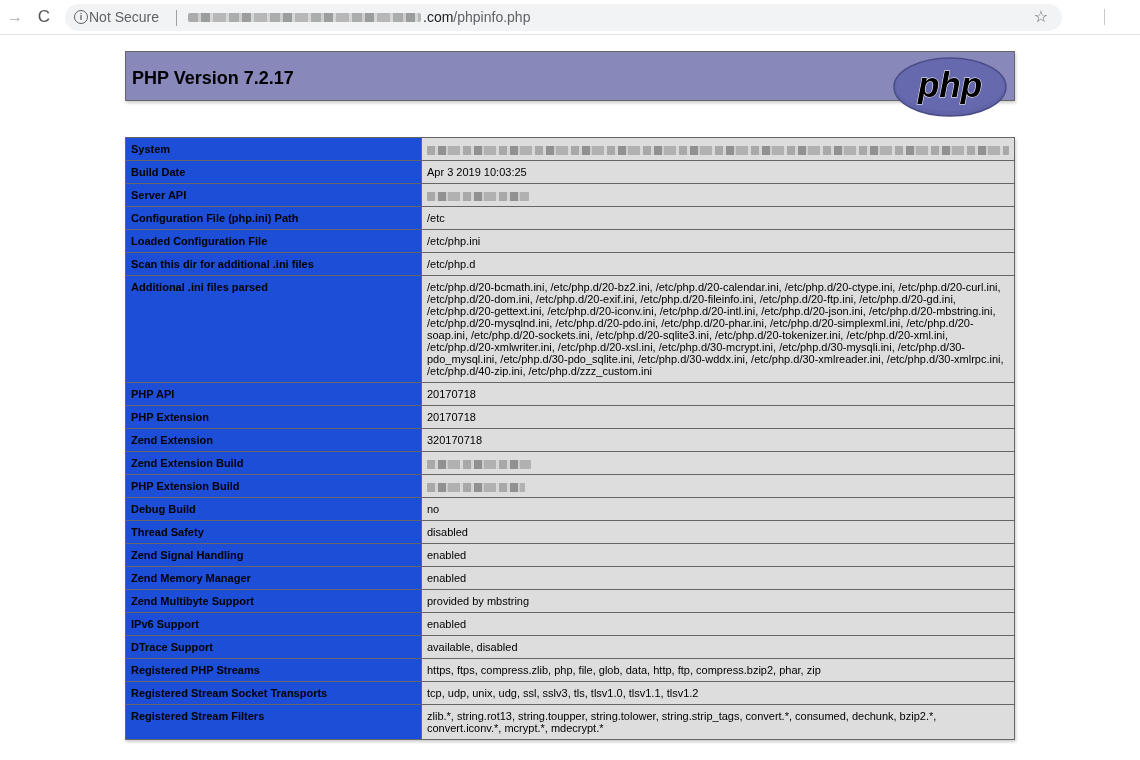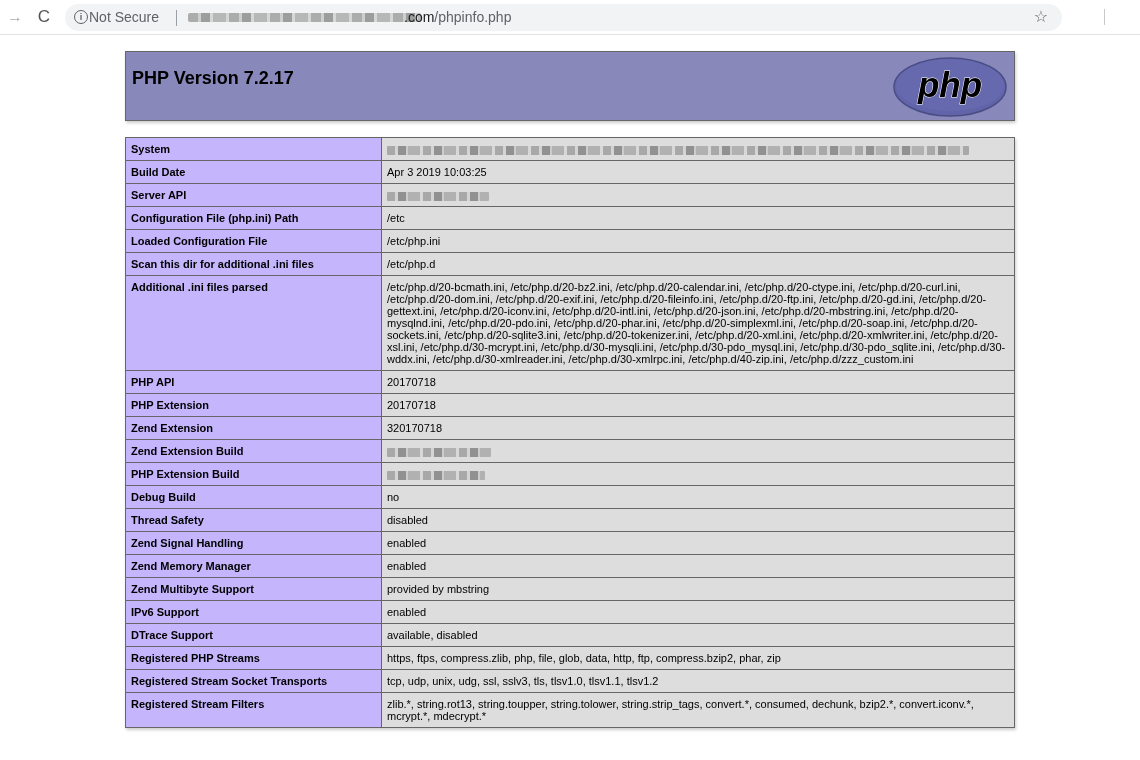--- a/index.html
+++ b/index.html
@@ -9,34 +9,34 @@
   
   .chrome { position: absolute; left: 0; top: 0; width: 1140px; height: 35px; background: #ffffff; border-bottom: 1px solid #e3e3e3; }
   .nav-fwd { position: absolute; left: 6px; top: 7px; width: 18px; height: 20px; color: #b0b0b0; font-size: 16px; line-height: 20px; text-align: center; }
   .nav-reload { position: absolute; left: 34px; top: 7px; width: 20px; height: 20px; color: #555; font-size: 17px; line-height: 20px; text-align: center; }
   .omnibox { position: absolute; left: 65px; top: 4px; width: 997px; height: 27px; background: #f1f3f4; border-radius: 14px; }
   .info-icon { position: absolute; left: 9px; top: 6px; width: 14px; height: 14px; border: 1.3px solid #5f6368; border-radius: 50%; font-size: 9px; line-height: 12px; text-align: center; color: #5f6368; font-weight: bold; }
   .security-label { position: absolute; left: 24px; top: 6px; font-size: 14px; color: #5f6368; line-height: 15px; }
   .url-sep { position: absolute; left: 111px; top: 6px; width: 1px; height: 16px; background: #9aa0a6; }
   .url-blur { position: absolute; left: 123px; top: 9px; width: 233px; height: 9px; border-radius: 2px;
      background: repeating-linear-gradient(90deg, #9a9a9a 0 10px, #c5c5c5 10px 13px, #878787 13px 22px, #d0d0d0 22px 25px, #a8a8a8 25px 38px, #cfcfcf 38px 41px); opacity: .8; }
-  .url-text { position: absolute; left: 339px; top: 6px; font-size: 14px; line-height: 15px; color: #202124; }
+  .url-text { position: absolute; left: 358px; top: 6px; font-size: 14px; line-height: 15px; color: #202124; }
   .url-text .path { color: #5f6368; }
   .star-icon { position: absolute; right: 14px; top: 4px; font-size: 16px; color: #5f6368; line-height: 18px; }
   .chrome-divider { position: absolute; left: 1104px; top: 9px; width: 1px; height: 16px; background: #c9c9c9; }
 
   
   .center { position: absolute; left: 125px; width: 890px; }
-  .header-box { top: 51px; height: 70px; background: #8888bb; border: 1px solid #666; box-shadow: 1px 2px 3px #ccc; }
+  .header-box { top: 51px; height: 50px; background: #8888bb; border: 1px solid #666; box-shadow: 1px 2px 3px #ccc; }
   .header-title { position: absolute; left: 6px; top: 16px; font-size: 18px; font-weight: bold; color: #000; line-height: 20px; }
   .php-logo { position: absolute; right: 6px; top: 4px; width: 116px; height: 62px; }
 
   table.info { top: 137px; border-collapse: collapse; box-shadow: 1px 2px 3px #ccc; width: 890px; table-layout: fixed; }
   table.info td { border: 1px solid #666; font-size: 11px; line-height: 12px; vertical-align: top; padding: 5px 5px 5px 5px; height: 22px; }
-  td.e { background: #c4b5fd; width: 256px; font-weight: bold; color: #000; }
+  td.e { background: #1d4ed8; width: 296px; font-weight: bold; color: #000; }
   td.v { background: #dddddd; color: #000; word-wrap: break-word; }
   .blur { display: inline-block; height: 9px; vertical-align: middle; border-radius: 1px; opacity: .8;
      background: repeating-linear-gradient(90deg, #9b9b9b 0 8px, #d2d2d2 8px 11px, #7e7e7e 11px 19px, #c8c8c8 19px 21px, #a6a6a6 21px 33px, #d6d6d6 33px 36px); }
 </style>
 </head>
 <body>
 
 <div class="chrome">
   <span class="nav-fwd">→</span>
   <span class="nav-reload">C</span>

